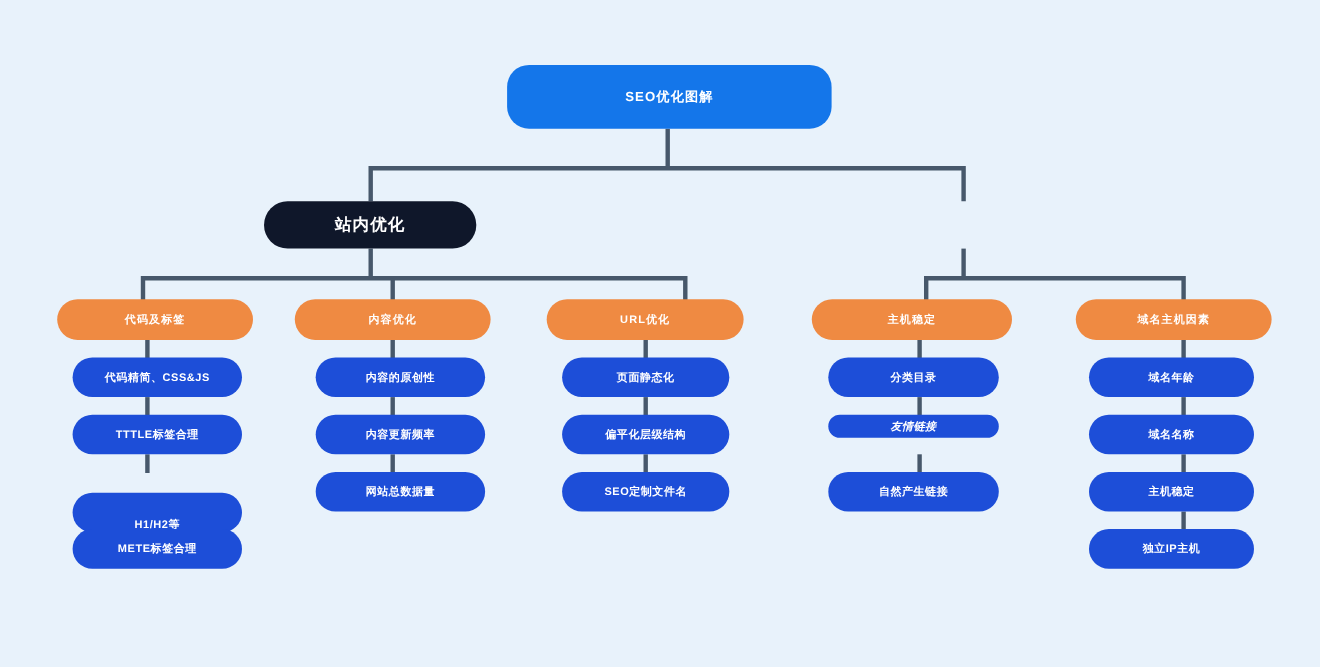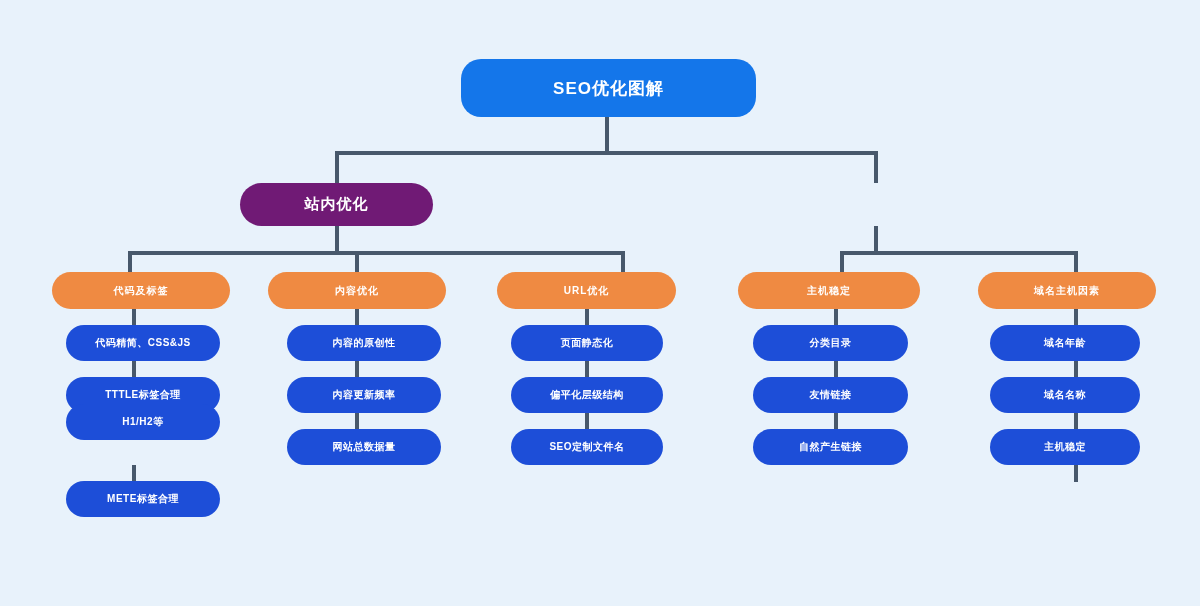--- a/index.html
+++ b/index.html
@@ -28,24 +28,24 @@
     color: #ffffff;
     font-weight: bold;
     letter-spacing: 1px;
     white-space: nowrap;
     box-sizing: border-box;
     z-index: 2;
   }
   .root {
     background: #1476ea;
     border-radius: 20px;
-    font-size: 17px;
+    font-size: 12px;
   }
   .branch {
-    background: #701a75;
+    background: #0f172a;
     border-radius: 22px;
     font-size: 15px;
   }
   .group-header {
     background: #ef8a42;
     border-radius: 19px;
     font-size: 10px;
   }
   .leaf {
     background: #1d4ed8;
@@ -104,21 +104,21 @@
 
   <div class="pill group-header" style="left:52px; top:272px; width:178px; height:37px;">
     <span>代码及标签</span>
   </div>
   <div class="pill leaf" style="left:66px; top:325px; width:154px; height:36px;">
     <span>代码精简、CSS&amp;JS</span>
   </div>
   <div class="pill leaf" style="left:66px; top:377px; width:154px; height:36px;">
     <span>TTTLE标签合理</span>
   </div>
-  <div class="pill leaf" style="left:66px; top:404px; width:154px; height:36px;">
+  <div class="pill leaf" style="left:66px; top:448px; width:154px; height:36px;align-items:flex-end;">
     <span>H1/H2等</span>
   </div>
   <div class="pill leaf" style="left:66px; top:481px; width:154px; height:36px;">
     <span>METE标签合理</span>
   </div>
 
   <div class="pill group-header" style="left:268px; top:272px; width:178px; height:37px;">
     <span>内容优化</span>
   </div>
   <div class="pill leaf" style="left:287px; top:325px; width:154px; height:36px;">
@@ -143,33 +143,36 @@
   <div class="pill leaf" style="left:511px; top:429px; width:152px; height:36px;">
     <span>SEO定制文件名</span>
   </div>
 
   <div class="pill group-header" style="left:738px; top:272px; width:182px; height:37px;">
     <span>主机稳定</span>
   </div>
   <div class="pill leaf" style="left:753px; top:325px; width:155px; height:36px;">
     <span>分类目录</span>
   </div>
-  <div class="pill leaf" style="left:753px; top:377px; width:155px; height:36px;">
+  <div class="pill leaf" style="left:753px; top:377px; width:155px; height:21px;font-style:italic;">
     <span>友情链接</span>
   </div>
   <div class="pill leaf" style="left:753px; top:429px; width:155px; height:36px;">
     <span>自然产生链接</span>
   </div>
 
   <div class="pill group-header" style="left:978px; top:272px; width:178px; height:37px;">
     <span>域名主机因素</span>
   </div>
   <div class="pill leaf" style="left:990px; top:377px; width:150px; height:36px;">
     <span>域名名称</span>
   </div>
   <div class="pill leaf" style="left:990px; top:325px; width:150px; height:36px;">
     <span>域名年龄</span>
   </div>
   <div class="pill leaf" style="left:990px; top:429px; width:150px; height:36px;">
     <span>主机稳定</span>
   </div>
+  <div class="pill leaf" style="left:990px; top:481px; width:150px; height:36px;">
+    <span>独立IP主机</span>
+  </div>
 
 </div>
 
 </body></html>

